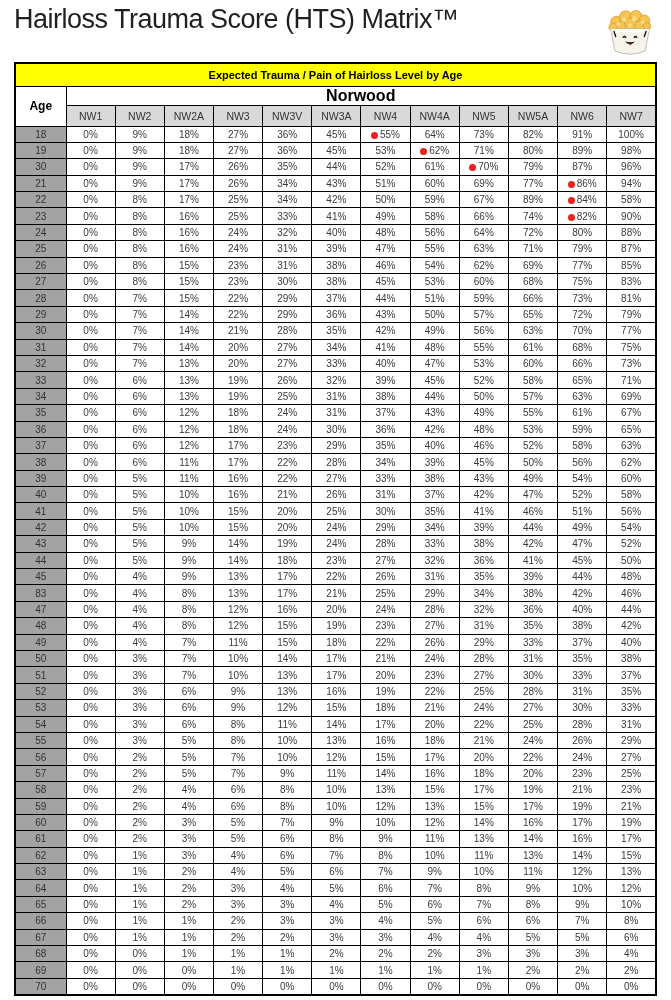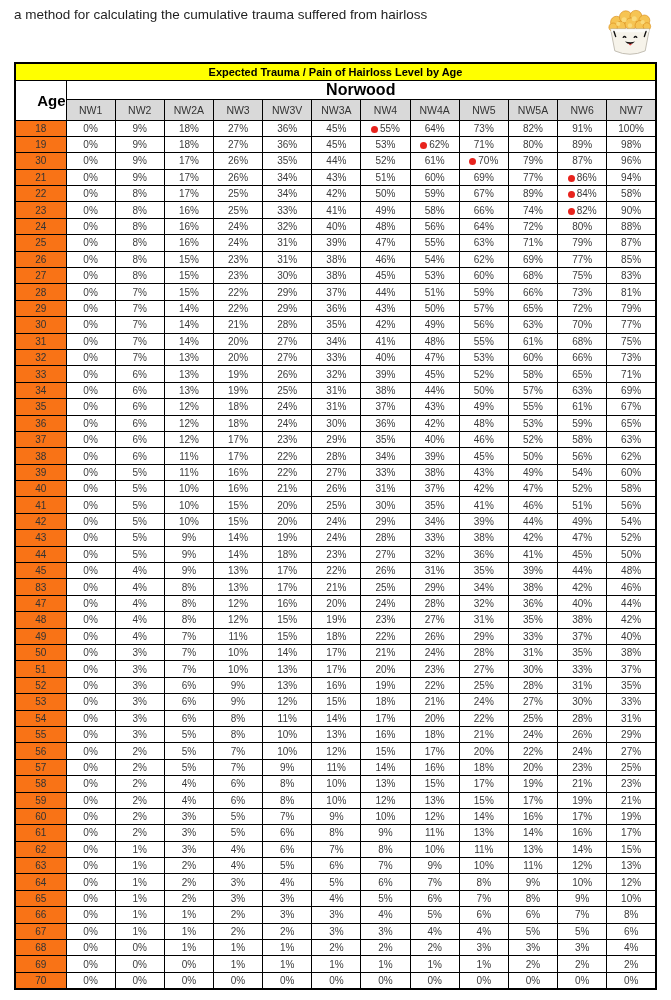--- a/index.html
+++ b/index.html
@@ -20,40 +20,40 @@
     position:absolute; left:14px; top:62px; width:643px;
     border-collapse:collapse; table-layout:fixed;
     border:2px solid #000;
   }
   th, td {
     border:1px solid #000; text-align:center; vertical-align:middle;
     padding:0; overflow:hidden; white-space:nowrap;
   }
   th.banner {
     background:#ffff00; font-size:11px; font-weight:bold; color:#000;
-    height:17px;
+    height:23px;
   }
-  th.ageh { background:#ffffff; font-size:15px; font-weight:bold; color:#000;text-align:right; }
+  th.ageh { background:#ffffff; font-size:12px; font-weight:bold; color:#000; }
   th.grouph { background:#ffffff; font-size:16px; font-weight:bold; color:#000; height:16px; }
   tr.colhdr th {
     background:#d9d9d9; font-size:10.5px; font-weight:normal; color:#333;
     height:21px;
   }
-  td.age { background:#f97316; color:#333; font-size:10px; }
+  td.age { background:#a3a3a3; color:#333; font-size:10px; }
   td.val { background:#ffffff; color:#3a3a3a; font-size:10px; height:16.4px; }
   .dot {
     display:inline-block; width:7px; height:7px; border-radius:50%;
     background:#e8231d; margin-right:2px; vertical-align:-1px;
   }
 </style>
 </head>
 <body>
 
 <div class="header-row">
-  <div class="subtitle">a method for calculating the cumulative trauma suffered from hairloss</div>
+  <h1 class="title">Hairloss Trauma Score (HTS) Matrix™</h1>
   <div class="popcorn">
     <svg viewBox="0 0 64 64" width="54" height="56" aria-hidden="true">
 
       <g stroke="#d98f1f" stroke-width="0.8" fill="#f6c453">
         <circle cx="16" cy="18" r="7"></circle>
           <circle cx="27" cy="12" r="7.5"></circle>
         <circle cx="39" cy="11" r="7"></circle>
           <circle cx="49" cy="16" r="6.5"></circle>
         <circle cx="21" cy="23" r="6"></circle>
           <circle cx="33" cy="20" r="7"></circle>

